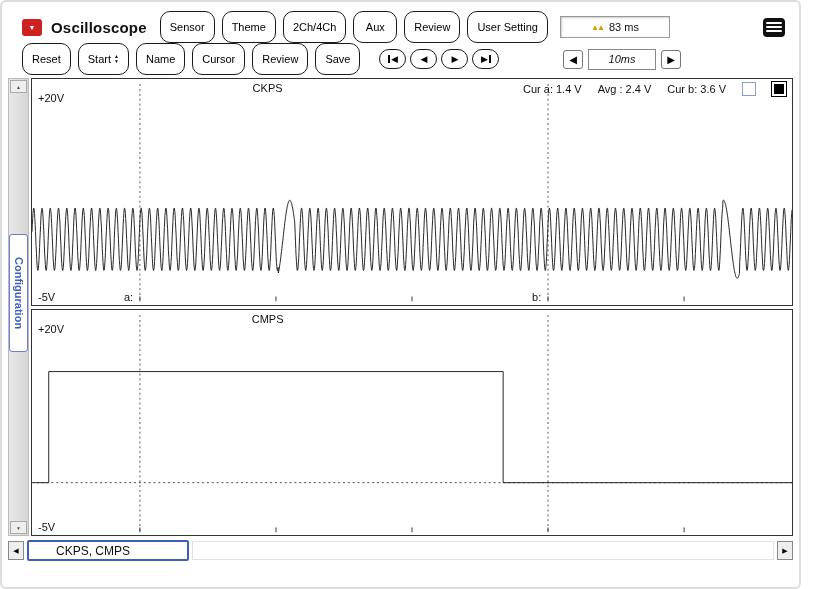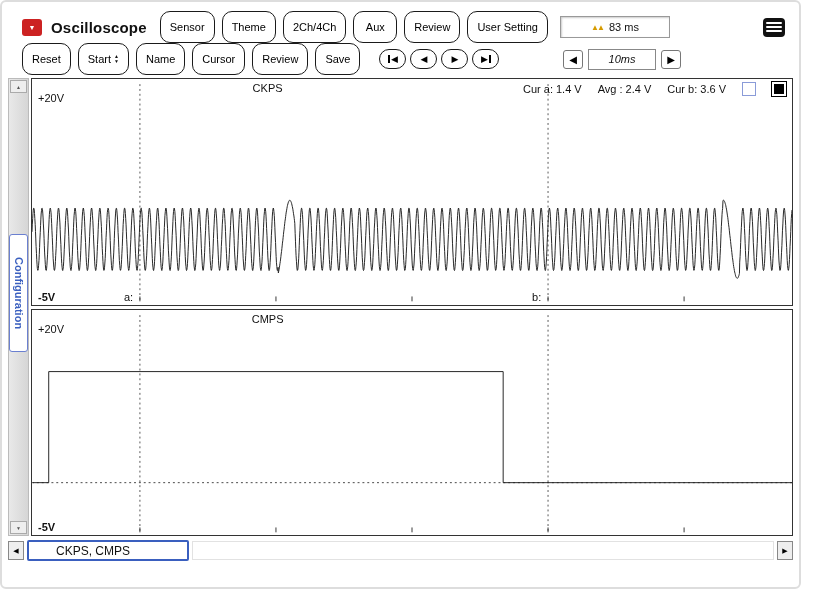--- a/index.html
+++ b/index.html
@@ -30,21 +30,21 @@
   .sidestrip{position:relative;width:21px;background:linear-gradient(90deg,#e9e9e9,#d6d6d6);border:1px solid #bbb;box-sizing:border-box;margin-right:2px;}
   .strip-btn{position:absolute;left:1px;width:17px;height:13px;background:#eee;border:1px solid #aaa;font-size:5px;display:flex;align-items:center;justify-content:center;color:#555;cursor:pointer;padding:0;}
   .strip-up{top:1px;} .strip-dn{bottom:1px;}
   .config-tab{position:absolute;top:155px;left:0;width:19px;height:118px;background:#fff;border:1px solid #6a7fd0;border-radius:3px;display:flex;align-items:center;justify-content:center;cursor:pointer;box-sizing:border-box;}
   .vtext{writing-mode:vertical-rl;font-size:11px;font-weight:bold;color:#3a5fbf;white-space:nowrap;}
 
   .panels{flex:1;display:flex;flex-direction:column;gap:3px;}
   .panel{position:relative;flex:1;border:1px solid #333;background:#fff;overflow:hidden;}
   .wave{position:absolute;left:0;top:0;width:100%;height:100%;}
   .lbl{position:absolute;font-size:11px;color:#111;background:transparent;}
-  .vmax{top:2px;left:6px;margin-top:11px;} .vmin{bottom:2px;left:6px;font-weight:bold;}
+  .vmax{top:2px;left:6px;margin-top:11px;} .vmin{bottom:2px;left:6px;}
   .cname{top:3px;left:31%;transform:translateX(-50%);}
   .readouts{position:absolute;top:3px;right:6px;display:flex;align-items:center;gap:16px;font-size:11px;}
   .chk{width:12px;height:12px;border:1px solid #8a9bd8;background:#fff;display:inline-block;cursor:pointer;}
   .blacksq{width:10px;height:10px;background:#000;border:2px solid #fff;outline:1.5px solid #000;display:inline-block;cursor:pointer;}
   .cursor-lab{position:absolute;bottom:2px;font-size:11px;color:#111;}
 
   
   .statusbar{display:flex;align-items:center;gap:3px;margin:4px 6px 0 6px;height:21px;}
   .sb-btn{width:16px;height:19px;border:1px solid #888;background:#eee;font-size:7px;display:flex;align-items:center;justify-content:center;padding:0;cursor:pointer;}
   .ch-label{height:17px;border:2px solid #3a5fbf;border-radius:2px;display:flex;align-items:center;padding:0 27px;font-size:12px;min-width:104px;background:#fff;}

